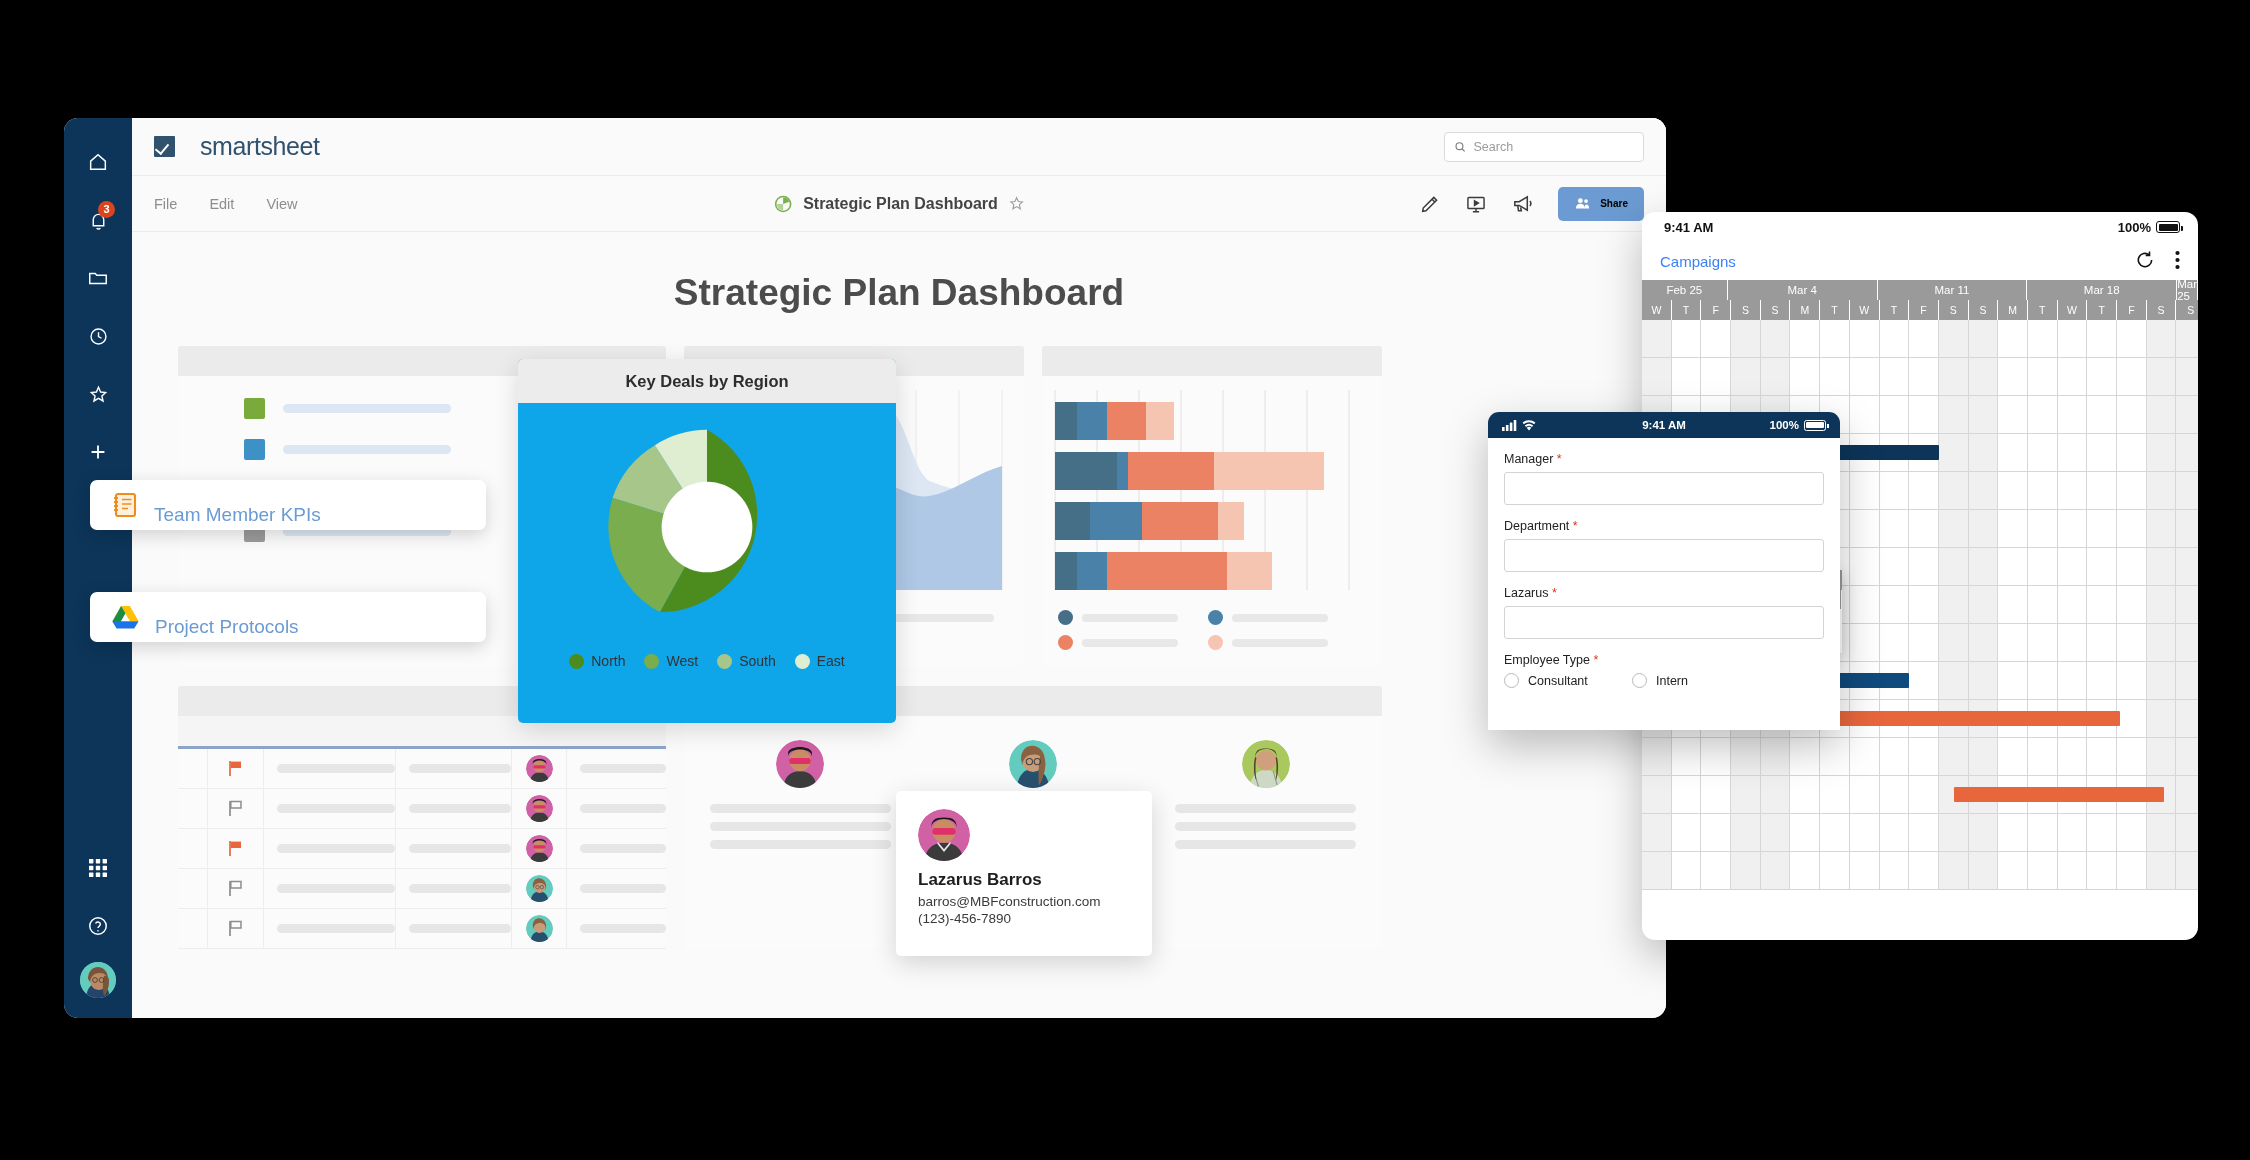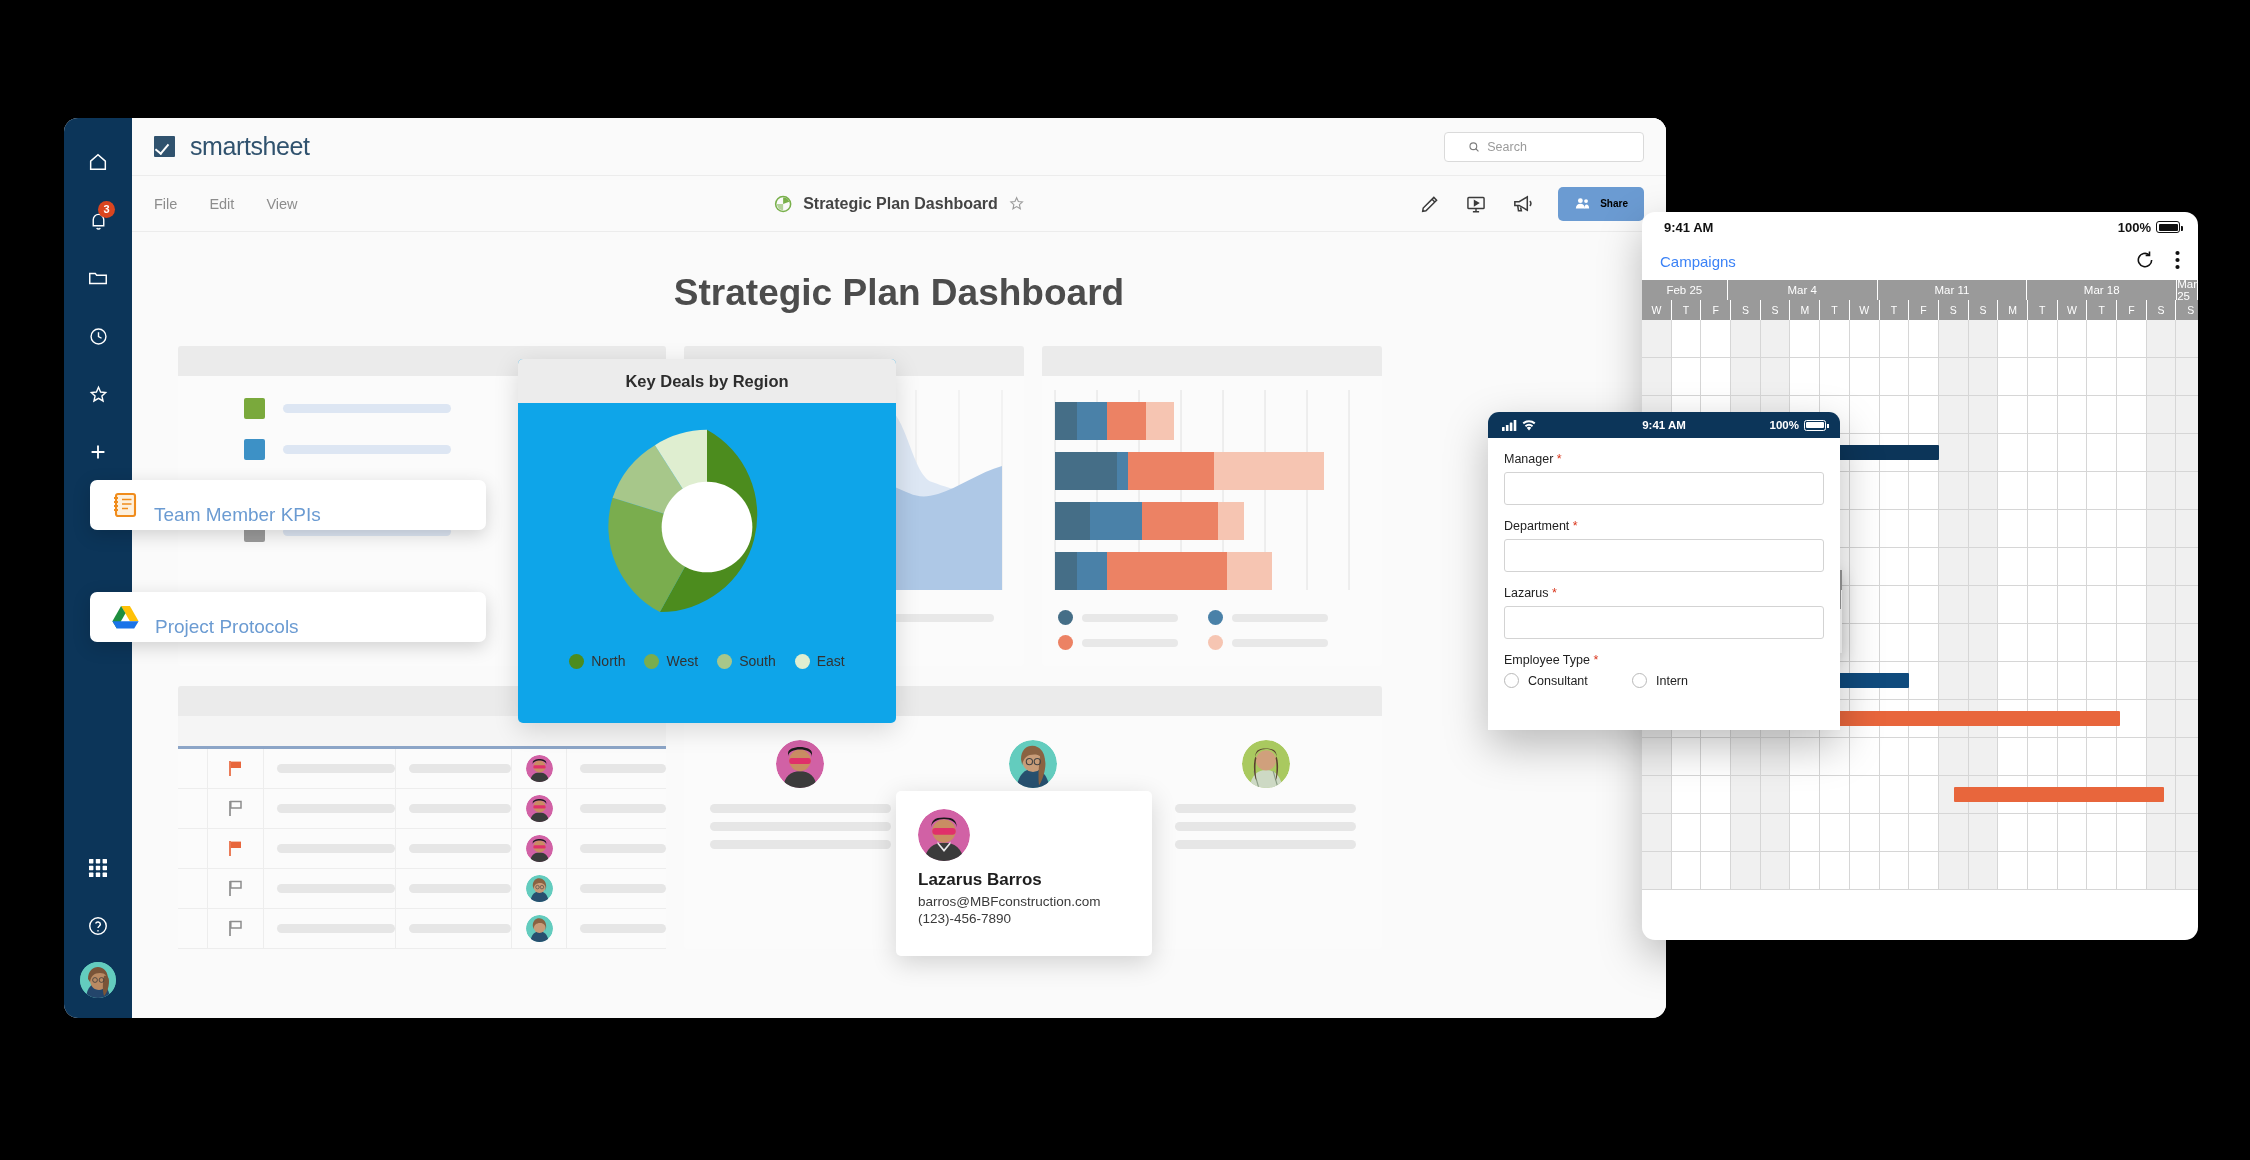--- a/index.html
+++ b/index.html
@@ -52,36 +52,36 @@
   .win-main {
     position: absolute; left: 68px; top: 0; right: 0; bottom: 0;
     background: #fafafa;
   }
 
   .topbar {
     height: 58px; border-bottom: 1px solid #ececec;
     display: flex; align-items: center; padding: 0 22px;
     background: #fafafa;
   }
-  .logo { display: flex; align-items: center; gap: 15px; }
+  .logo { display: flex; align-items: center; gap: 25px; }
   .logo-mark {
     width: 21px; height: 21px; background: #30526e;
     position: relative; border-radius: 1px;
   }
   .logo-mark::after {
     content: ""; position: absolute; left: 4px; top: 5px;
     width: 6px; height: 11px;
     border: solid #ffffff; border-width: 0 2.4px 2.4px 0;
     transform: rotate(40deg);
   }
   .logo-text { font-size: 25px; color: #30526e; letter-spacing: -.4px; font-weight: 400; }
   .searchbox {
     margin-left: auto; width: 200px; height: 30px;
     border: 1px solid #dadada; border-radius: 4px; background: #fff;
-    display: flex; align-items: center; gap: 7px; padding: 0 23px;
+    display: flex; align-items: center; gap: 7px; padding: 0 9px;
   }
   .searchbox input {
     border: 0; outline: 0; font-size: 12.5px; color: #555;
     width: 100%; background: transparent; font-family: inherit;
   }
   .searchbox input::placeholder { color: #9b9b9b; }
 
   .menubar {
     height: 56px; border-bottom: 1px solid #ececec;
     display: flex; align-items: center; padding: 0 22px;

